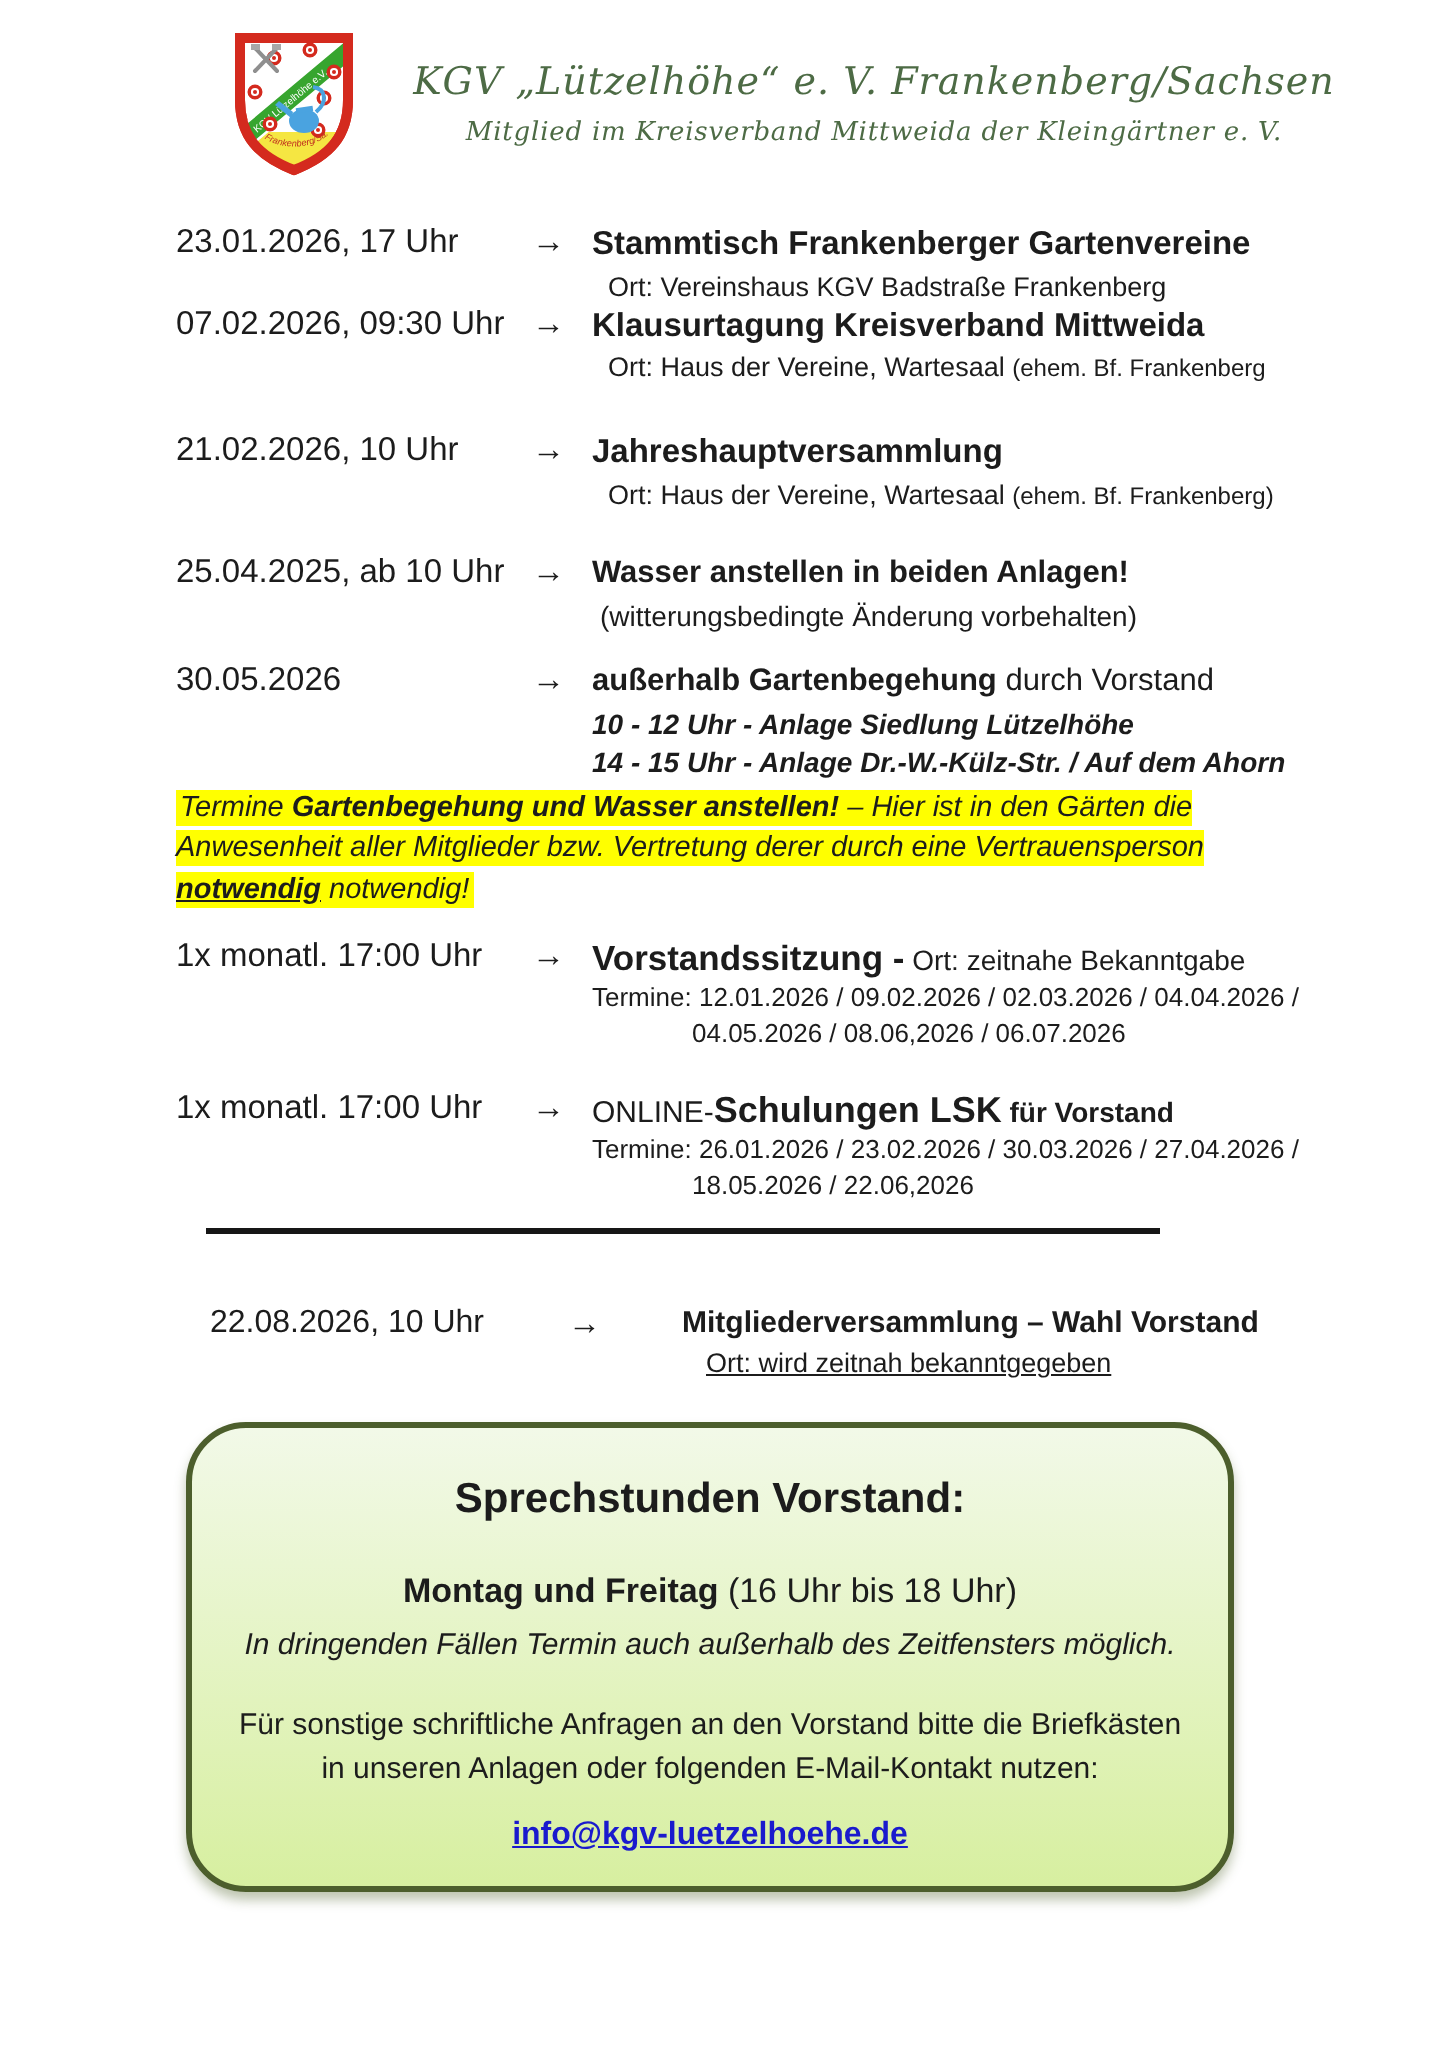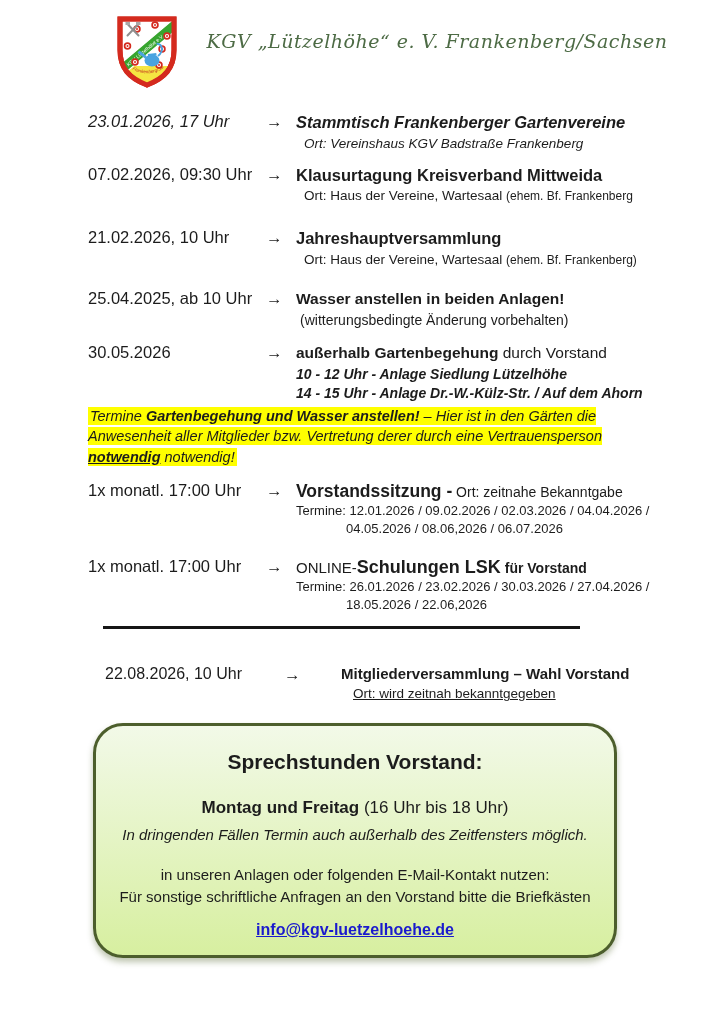--- a/index.html
+++ b/index.html
@@ -24,21 +24,21 @@
   .row { display:grid; grid-template-columns:178px 30px 1fr; align-items:start; }
   .date  { font-size:16.5px; }
   .arrow { font-size:16.5px; }
   .evt-title { font-size:16.5px; font-weight:bold; line-height:1.25; }
   .ort { font-size:13.5px; margin:3px 0 0 8px; }
   .ort-small { font-size:12px; }
   .note { font-size:14px; margin:4px 0 0 4px; }
   .title-rest { font-weight:normal; font-size:15.5px; }
   .slot-line { font-size:14px; font-weight:bold; font-style:italic; margin-top:3px; }
 
-  .mb18{margin-bottom:14px;font-style:italic;} .mb25{margin-bottom:25px;} .mb22{margin-bottom:22px;}
+  .mb18{margin-bottom:2px;} .mb25{margin-bottom:25px;} .mb22{margin-bottom:22px;}
   .mb15{margin-bottom:15px;} .mb5{margin-bottom:5px;}  .mb14{margin-bottom:14px;}
   .mb20{margin-bottom:20px;} .mb12{margin-bottom:12px;}
 
   
   .notice { width:562px; font-size:14.5px; font-style:italic; line-height:1.42; }
   .notice .hl { background:#ffff00; padding:1px 2px; }
   .notice b { font-weight:bold; }
   .notice .emph { font-weight:bold; text-decoration:underline; }
 
   
@@ -132,20 +132,21 @@
       </text>
       <defs>
           <path id="arcpath" d="M13 51 C20 62 44 62 51 51" fill="none"></path>
         </defs>
       <text font-size="4.6" fill="#c03020" font-style="italic">
         <textPath href="#arcpath" startOffset="6">Frankenberg/Sa.</textPath>
       </text>
     </svg>
     <div class="header-text">
       <div class="org-line1">KGV „Lützelhöhe“ e. V. Frankenberg/Sachsen</div>
+      <div class="org-line2">Mitglied im Kreisverband Mittweida der Kleingärtner  e. V.</div>
     </div>
   </div>
 
 
   <div class="schedule">
 
     <div class="row mb18">
       <div class="date">23.01.2026, 17 Uhr</div>
       <div class="arrow">→</div>
       <div>
@@ -228,22 +229,22 @@
         <div class="evt-title">Mitgliederversammlung – Wahl Vorstand</div>
         <div class="ort" style="margin-left:12px;text-decoration:underline;">Ort: wird zeitnah bekanntgegeben</div>
       </div>
     </div>
 
     <div class="info-box">
       <div class="box-title">Sprechstunden Vorstand:</div>
       <div class="box-days"><span class="bold">Montag und Freitag</span><span> (16 Uhr bis 18 Uhr)</span></div>
       <div class="box-urgent">In dringenden Fällen Termin auch außerhalb des Zeitfensters möglich.</div>
       <div class="box-mail">
+        <div>Für sonstige schriftliche Anfragen an den Vorstand bitte die Briefkästen</div>
         <div>in unseren Anlagen oder folgenden E-Mail-Kontakt nutzen:</div>
-        <div>Für sonstige schriftliche Anfragen an den Vorstand bitte die Briefkästen</div>
       </div>
       <div class="box-email">
         <a href="#">info@kgv-luetzelhoehe.de</a>
       </div>
     </div>
 
   </div>
 </div>
 
 </body></html>

